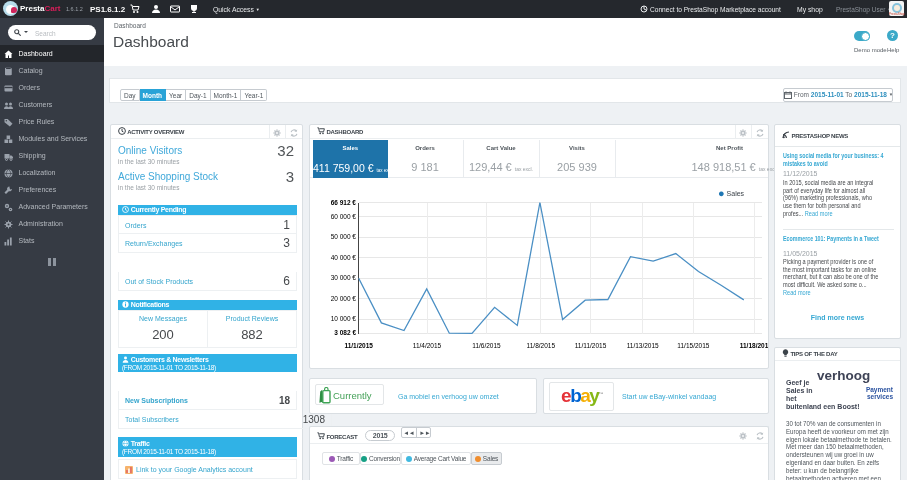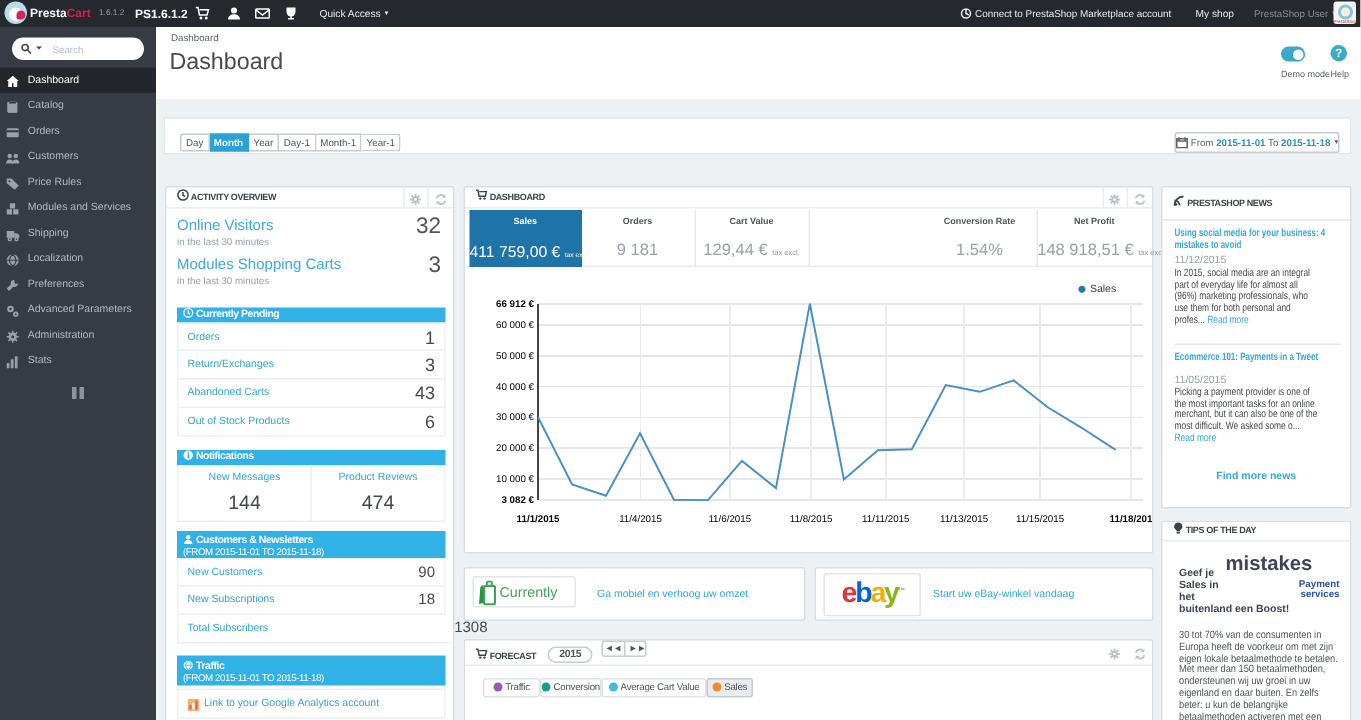--- a/index.html
+++ b/index.html
@@ -242,66 +242,58 @@
       </svg>
     <svg class="abs" style="right:4.5px;top:3.5px" width="8" height="8" viewBox="0 0 8 8">
         <path d="M1.1 3.2A3 3 0 0 1 6.3 2M6.9 4.8A3 3 0 0 1 1.7 6" fill="none" stroke="#bcc2c7" stroke-width="1.2"></path>
         <path d="M7.3 0.6L6.6 3l-2.3-0.7z" fill="#bcc2c7"></path>
         <path d="M0.7 7.4L1.4 5l2.3 0.7z" fill="#bcc2c7"></path>
       </svg>
   </div>
   <div class="abs biglink" style="left:7px;top:20px;">Online Visitors</div>
   <div class="abs bignum" style="right:8px;top:17px;">32</div>
   <div class="abs sub30" style="left:7px;top:32.5px;">in the last 30 minutes</div>
-  <div class="abs biglink" style="left:7px;top:46px;">Modules Shopping Carts</div>
+  <div class="abs biglink" style="left:7px;top:46px;">Active Shopping Stock</div>
   <div class="abs bignum" style="right:8px;top:43px;">3</div>
   <div class="abs sub30" style="left:7px;top:58.5px;">in the last 30 minutes</div>
 
   <div class="cyanbar" style="left:7px;top:80px;width:179px;height:10px;line-height:10px;padding-left:4px;"><svg style="vertical-align:-1px" width="7" height="7" viewBox="0 0 8 8">
         <circle cx="4" cy="4" r="3.4" fill="none" stroke="#fff"></circle>
         <path d="M4 2v2.2l1.5 0.8" stroke="#fff" fill="none"></path>
       </svg> Currently Pending</div>
   <div class="trow" style="left:7px;top:90px;width:179px;height:19px;border-top:1px solid #edf0f2;">
       <div class="lbl">Orders</div>
       <div class="val">1</div>
     </div>
   <div class="trow" style="left:7px;top:109px;width:179px;height:19px;">
       <div class="lbl">Return/Exchanges</div>
       <div class="val">3</div>
-    </div>
-  <div class="trow" style="left:7px;top:128px;width:179px;height:19px;">
-      <div class="lbl">Abandoned Carts</div>
-      <div class="val">43</div>
     </div>
   <div class="trow" style="left:7px;top:147px;width:179px;height:19px;">
       <div class="lbl">Out of Stock Products</div>
       <div class="val">6</div>
     </div>
 
   <div class="cyanbar" style="left:7px;top:175px;width:179px;height:10px;line-height:10px;padding-left:4px;"><svg style="vertical-align:-1px" width="7" height="7" viewBox="0 0 8 8">
         <circle cx="4" cy="4" r="3.6" fill="#fff"></circle>
         <rect x="3.4" y="3.2" width="1.2" height="3" fill="#30b2e6"></rect>
         <rect x="3.4" y="1.6" width="1.2" height="1.2" fill="#30b2e6"></rect>
       </svg> Notifications</div>
   <div class="trow" style="left:7px;top:185px;width:90px;height:38px;border-top:1px solid #edf0f2;"></div>
   <div class="trow" style="left:96px;top:185px;width:90px;height:38px;border-top:1px solid #edf0f2;"></div>
   <div class="abs" style="left:7px;top:190px;width:90px;text-align:center;font-size:7px;color:#35a5cd;">New Messages</div>
   <div class="abs" style="left:96px;top:190px;width:90px;text-align:center;font-size:7px;color:#35a5cd;">Product Reviews</div>
-  <div class="abs" style="left:7px;top:202px;width:90px;text-align:center;font-size:13px;color:#46494c;">144</div>
-  <div class="abs" style="left:96px;top:202px;width:90px;text-align:center;font-size:13px;color:#46494c;">474</div>
+  <div class="abs" style="left:7px;top:202px;width:90px;text-align:center;font-size:13px;color:#46494c;">200</div>
+  <div class="abs" style="left:96px;top:202px;width:90px;text-align:center;font-size:13px;color:#46494c;">882</div>
 
   <div class="cyanbar" style="left:7px;top:229px;width:179px;height:18px;padding:2px 0 0 4px;line-height:8px;"><svg style="vertical-align:-1px" width="7" height="7" viewBox="0 0 8 8">
         <circle cx="4" cy="2.4" r="1.7" fill="#fff"></circle>
         <path d="M0.8 7.6c0-2 1.4-3 3.2-3s3.2 1 3.2 3z" fill="#fff"></path>
       </svg> Customers &amp; Newsletters<br><span class="sub">(FROM 2015-11-01 TO 2015-11-18)</span></div>
-  <div class="trow" style="left:7px;top:247px;width:179px;height:19px;border-top:1px solid #edf0f2;">
-      <div class="lbl">New Customers</div>
-      <div class="val" style="font-size:10px;">90</div>
-    </div>
-  <div class="trow" style="left:7px;top:266px;width:179px;height:19px;">
+  <div class="trow" style="left:7px;top:266px;width:179px;height:19px;font-weight:bold;">
       <div class="lbl">New Subscriptions</div>
       <div class="val" style="font-size:10px;">18</div>
     </div>
   <div class="trow" style="left:7px;top:285px;width:214px;height:19px;">
       <div class="lbl">Total Subscribers</div>
       <div class="val" style="font-size:10px;">1308</div>
     </div>
 
   <div class="cyanbar" style="left:7px;top:312px;width:179px;height:20px;padding:3px 0 0 4px;line-height:8px;"><svg style="vertical-align:-1px" width="7" height="7" viewBox="0 0 8 8">
         <circle cx="4" cy="4" r="3.5" fill="#fff"></circle>
@@ -350,23 +342,23 @@
      <div class="abs" style="left:0;top:22px;width:100%;text-align:center;font-size:10.5px;white-space:nowrap;">411 759,00 € <span style="font-size:4.5px;">tax excl.</span></div>
   </div>
   <div class="kcell" style="left:77.5px;">
       <div class="kt">Orders</div>
       <div class="kv">9 181</div>
     </div>
   <div class="kcell" style="left:153.5px;">
       <div class="kt">Cart Value</div>
       <div class="kv">129,44 € <span style="font-size:5px;">tax excl.</span></div>
     </div>
-  <div class="kcell" style="left:305.5px;">
-      <div class="kt">Conversion Rate</div>
-      <div class="kv">1.54%</div>
+  <div class="kcell" style="left:229.5px;">
+      <div class="kt">Visits</div>
+      <div class="kv">205 939</div>
     </div>
   <div class="kcell" style="left:381.5px;border-right:none;">
       <div class="kt">Net Profit</div>
       <div class="kv">148 918,51 € <span style="font-size:5px;">tax excl.</span></div>
     </div>
 
   <div class="abs" style="left:408px;top:62px;font-size:7px;color:#3c434a;"><span style="color:#1f77b4;font-size:11px;vertical-align:-1.5px;">●</span> Sales</div>
 
   <svg id="chart" class="abs" style="left:0px;top:70px;" width="458" height="160" viewBox="0 0 458 160">
       <line x1="48.5" y1="7.5" x2="452" y2="7.5" stroke="#e7e7e7" stroke-width="1" shape-rendering="crispEdges"></line>
@@ -472,17 +464,17 @@
   <div class="abs newsdate" style="left:8px;top:125px;">11/05/2015</div>
   <div class="abs newspara" style="left:8px;top:133px;">Picking a payment provider is one of<br>the most important tasks for an online<br>merchant, but it can also be one of the<br>most difficult. We asked some o...<br><span class="rm">Read more</span></div>
   <div class="abs" style="left:0px;top:189px;width:100%;text-align:center;font-size:7px;font-weight:bold;color:#36a8d3;">Find more news</div>
 </div>
 
 <div class="panel" style="left:774px;top:347px;width:127px;height:138px;border-bottom:none;">
   <div class="phead" style="height:13px;line-height:13px;"><svg style="vertical-align:-1px" width="7" height="8" viewBox="0 0 7 8">
         <path d="M3.5 0.3a2.7 2.7 0 0 1 1.6 4.9c-0.4 0.3-0.6 0.6-0.6 1.1H2.5c0-0.5-0.2-0.8-0.6-1.1A2.7 2.7 0 0 1 3.5 0.3z" fill="#3c434a"></path>
         <rect x="2.4" y="6.7" width="2.2" height="1" fill="#3c434a"></rect>
       </svg> TIPS OF THE DAY</div>
-  <div class="abs" style="left:42px;top:20px;font-size:13.5px;font-weight:bold;color:#3e4356;letter-spacing:0px;">mistakes</div>
+  <div class="abs" style="left:42px;top:20px;font-size:13.5px;font-weight:bold;color:#3e4356;letter-spacing:0px;">verhoog</div>
   <div class="abs" style="left:0px;top:39px;width:118px;text-align:right;font-size:6.5px;font-weight:bold;color:#2b53a0;line-height:6.5px;">Payment<br>services</div>
   <div class="abs" style="left:11px;top:31px;font-size:7px;font-weight:bold;color:#3e4452;line-height:8px;">Geef je<br>Sales in<br>het<br>buitenland een Boost!</div>
   <div class="abs newspara" style="left:11px;top:72px;line-height:7.8px;color:#4e555b;transform:scaleX(0.88);">30 tot 70% van de consumenten in<br>Europa heeft de voorkeur om met zijn<br>eigen lokale betaalmethode te betalen.<br>Met meer dan 150 betaalmethoden,<br>ondersteunen wij uw groei in uw<br>eigenland en daar buiten. En zelfs<br>beter: u kun de belangrijke<br>betaalmethoden activeren met een</div>
 </div>
 
 </body></html>

